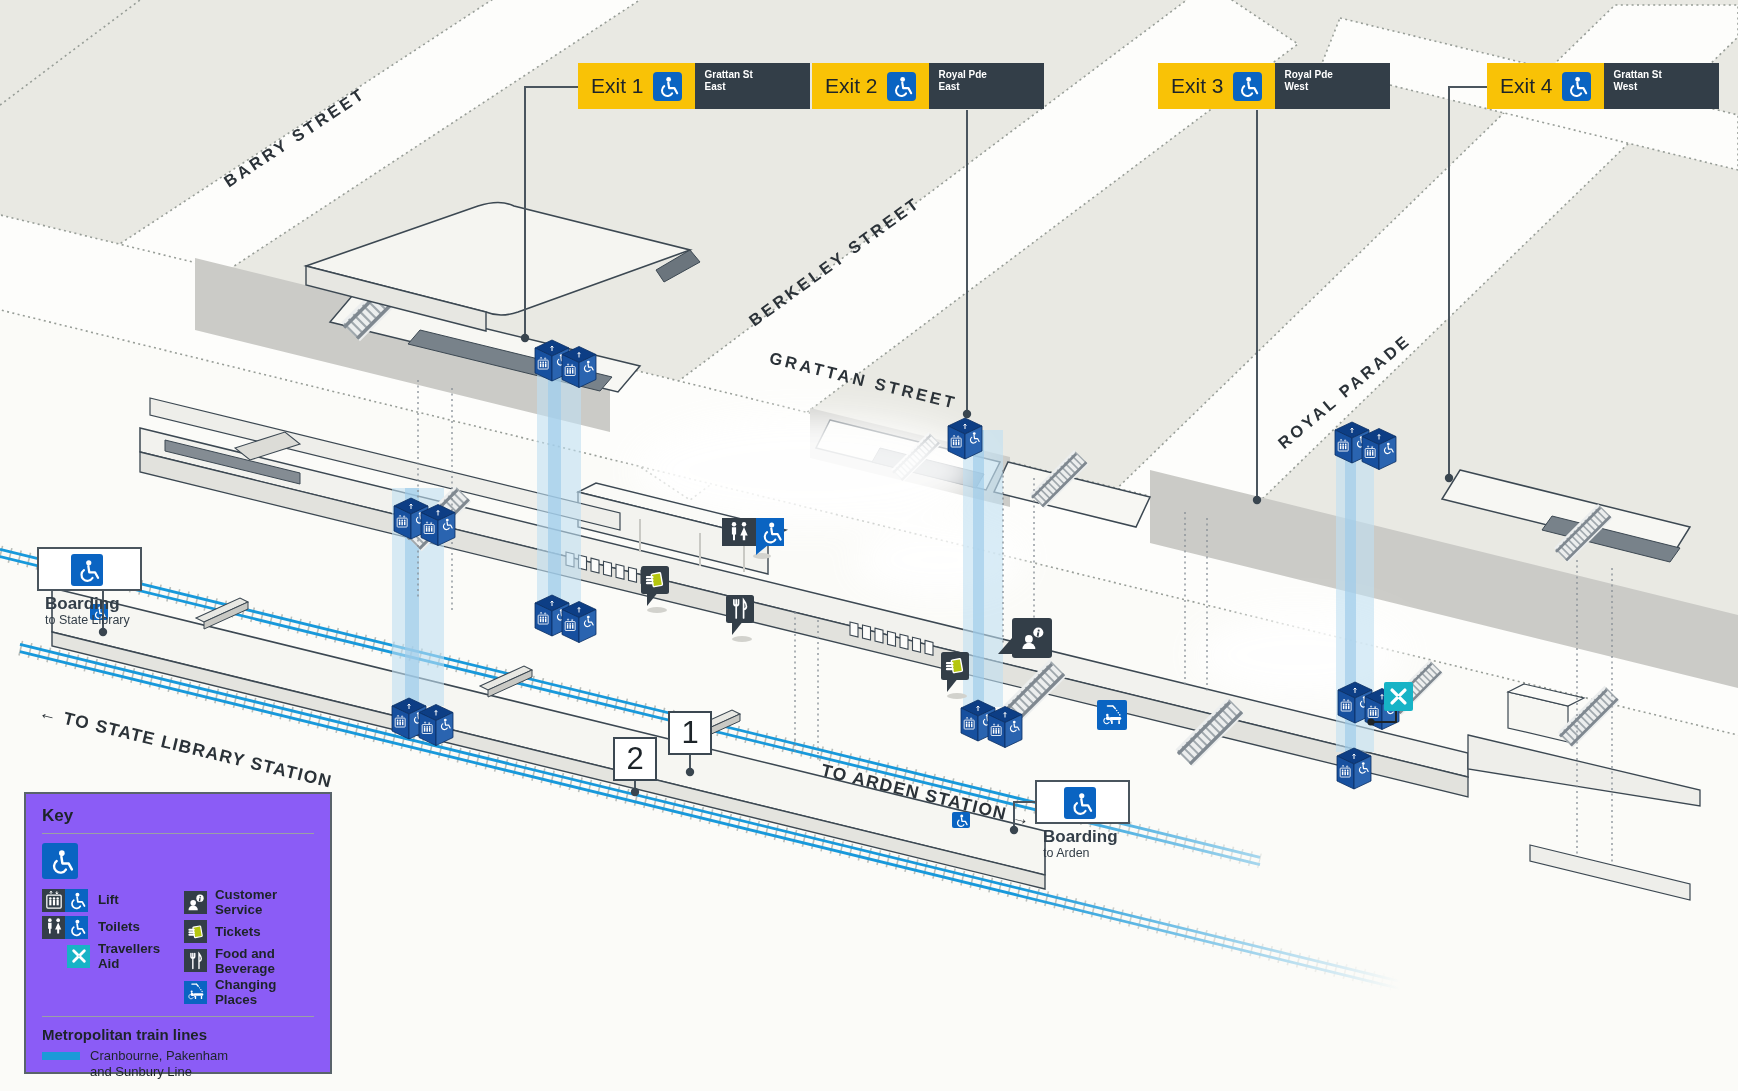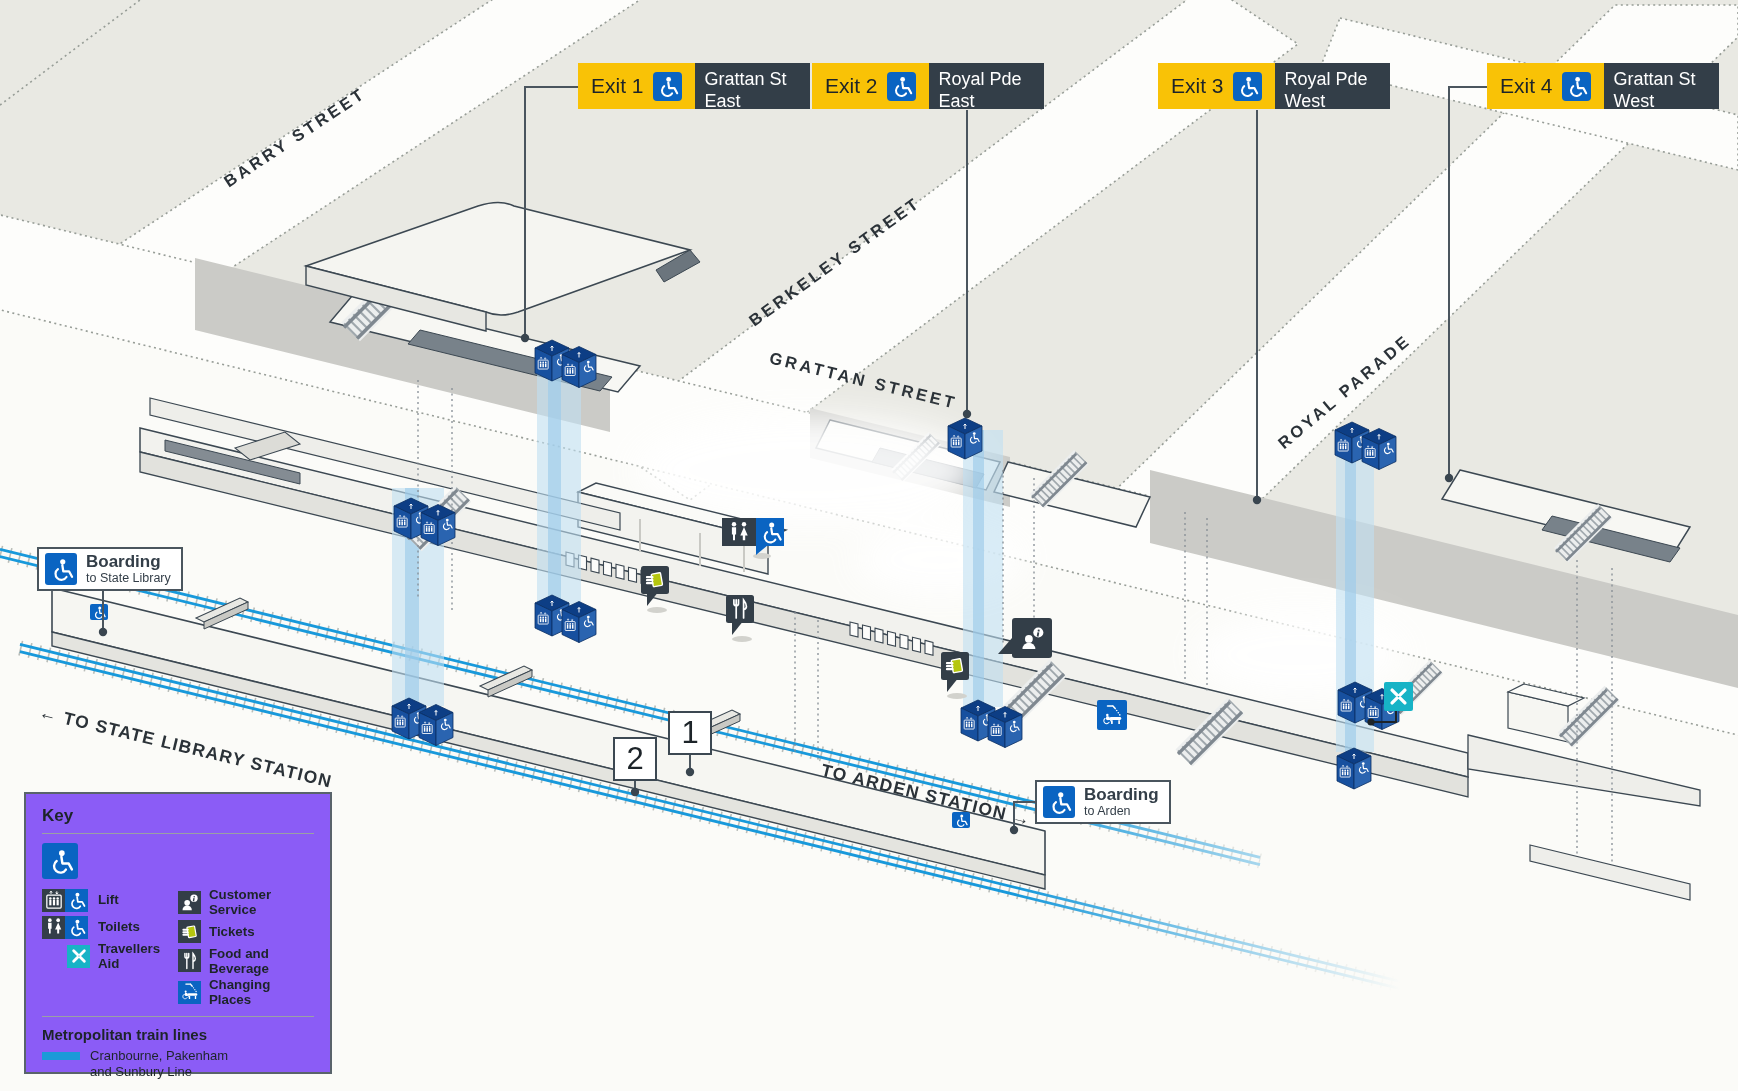--- a/index.html
+++ b/index.html
@@ -5,46 +5,46 @@
   html,body{margin:0;padding:0;background:#fbfbf8;font-family:"Liberation Sans",sans-serif;}
   #stage{position:relative;width:1738px;height:1091px;overflow:hidden;background:#fbfbf8;}
   #scene{position:absolute;left:0;top:0;}
   .ov{position:absolute;box-sizing:border-box;}
   
   .exit{display:flex;height:46px;}
   .exit .yel{background:#f9c206;display:flex;align-items:center;gap:9px;padding:0 13px;
     font-size:21px;font-weight:normal;color:#1d2429;white-space:nowrap;}
   .exit .chip{width:29px;height:29px;background:#0a64c2;border-radius:4px;display:flex;
     align-items:center;justify-content:center;flex:0 0 auto;}
-  .exit .dark{background:#333e48;color:#fff;font-size:18px;font-weight:normal;line-height:1.2;
+  .exit .dark{background:#333e48;color:#fff;font-size:10px;font-weight:bold;line-height:1.2;
     padding:6px 10px 0 10px;width:95px;}
   
   .board{background:#fff;border:2px solid #4a555e;display:flex;align-items:center;gap:9px;
-    padding:5px 10px 5px 6px;}
+    padding:5px 10px 5px 6px;flex-direction:column;}
   .board .chip{width:32px;height:32px;background:#0a64c2;border-radius:3px;display:flex;
     align-items:center;justify-content:center;flex:0 0 auto;}
   .board .t1{font-size:17px;font-weight:bold;color:#333e48;line-height:1.05;}
   .board .t2{font-size:12.5px;color:#333e48;line-height:1.15;}
   
   .pnum{width:44px;height:44px;background:#fff;border:2.5px solid #3c4852;display:flex;
     align-items:center;justify-content:center;font-size:31px;color:#1d2429;}
   
   .dir{font-size:17.5px;font-weight:bold;color:#2b3238;letter-spacing:1.3px;white-space:nowrap;
     transform-origin:left top;}
   
   .key{left:24px;top:792px;width:308px;height:282px;background:#8b5cf6;border:2px solid #59636b;
     padding:12px 16px;color:#1d2429;}
   .key .kt{font-size:17px;font-weight:bold;}
   .key hr{border:none;border-top:1px solid #9aa0a5;margin:7px 0 9px 0;}
   .abp{display:flex;gap:10px;}
   .abp .ic{width:36px;height:36px;background:#0a64c2;border-radius:3px;display:flex;
     align-items:center;justify-content:center;flex:0 0 auto;}
   .abp .tt{font-size:14.5px;font-weight:bold;line-height:1.2;}
   .abp .dd{font-size:12.8px;line-height:1.25;color:#2c3238;}
-  .kcols{display:flex;margin-top:8px;}
+  .kcols{display:flex;margin-top:8px;gap:6px;}
   .kcol{display:flex;flex-direction:column;}
   .kcol.c1{width:148px;}
   .kitem{display:flex;align-items:center;gap:8px;min-height:26px;margin-bottom:1px;}
   .kitem .ig{display:flex;width:48px;justify-content:flex-start;flex:0 0 auto;}
   .kitem .ig.right{justify-content:flex-end;}
   .sq{width:23px;height:23px;display:flex;align-items:center;justify-content:center;flex:0 0 auto;}
   .sq.d{background:#333e48;}
   .sq.b{background:#0a64c2;}
   .sq.t{background:#17b3c6;}
   .kitem .lb{font-size:13.3px;font-weight:bold;color:#1d2429;line-height:1.15;}

